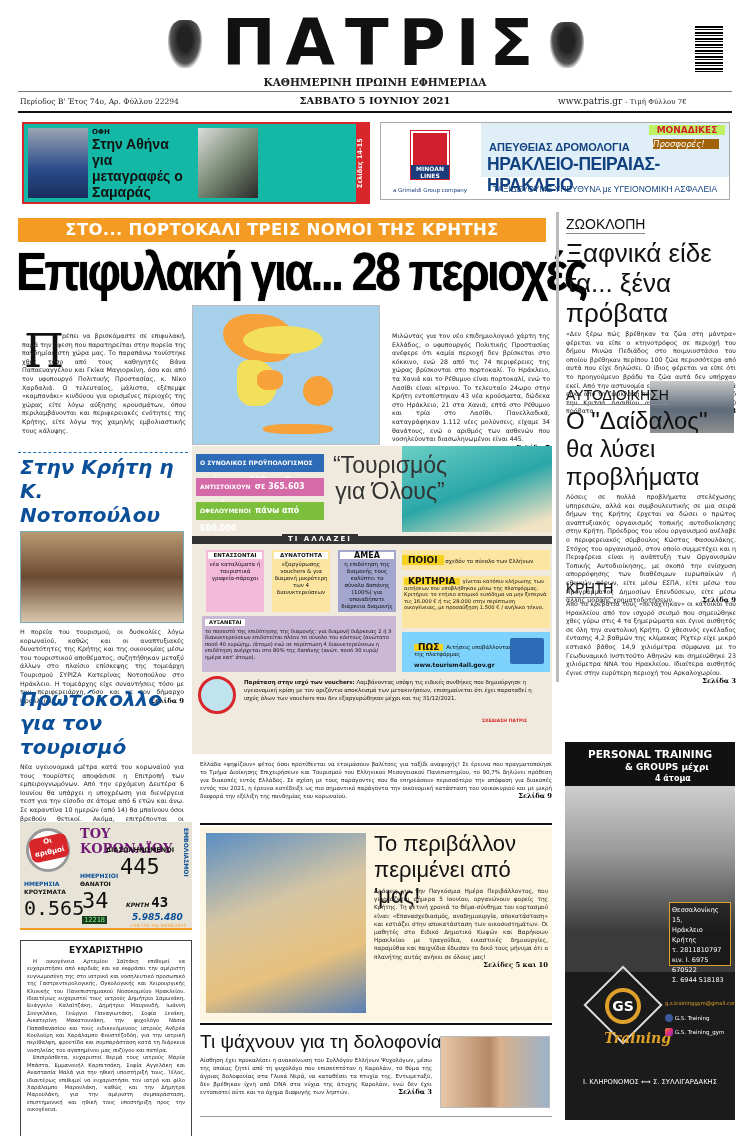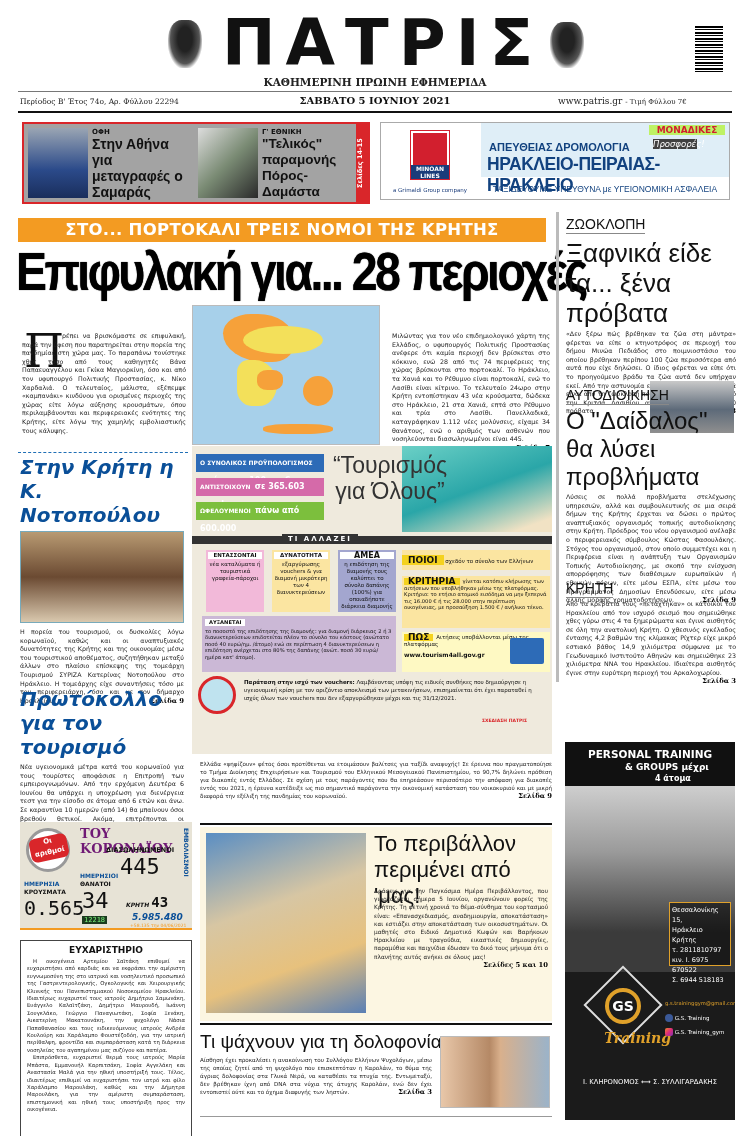--- a/index.html
+++ b/index.html
@@ -24,43 +24,39 @@
   <div class="abs" style="left:18px;top:91px;width:714px;height:1px;background:#777"></div>
   <div class="abs" style="left:20px;top:97px;font-family:'DejaVu Serif',serif;font-size:7.5px;color:#222">Περίοδος Β' Έτος 74ο, Αρ. Φύλλου 22294</div>
   <div class="abs" style="left:260px;top:95px;width:230px;text-align:center;font-family:'DejaVu Serif',serif;font-weight:bold;font-size:10px">ΣΑΒΒΑΤΟ 5 ΙΟΥΝΙΟΥ 2021</div>
   <div class="abs" style="left:558px;top:96px;font-family:'DejaVu Serif',serif;font-size:9px;color:#222">
     <span>www.patris.gr</span>
     <span style="font-size:7px">- Τιμή Φύλλου 7€</span>
   </div>
   <div class="abs" style="left:18px;top:111px;width:714px;height:2px;background:#111"></div>
 </header>
 
-<section class="abs" style="left:22px;top:122px;width:348px;height:82px;border:2px solid #d9262a;background:#a3a3a3">
+<section class="abs" style="left:22px;top:122px;width:348px;height:82px;border:2px solid #d9262a;background:#14b8a6">
   <div class="abs photo" style="left:4px;top:4px;width:60px;height:70px;background:linear-gradient(180deg,#9aa5b3,#2b4a8a 60%,#1a2e5c)"></div>
   <div class="abs" style="left:68px;top:4px;width:100px">
     <div style="font-size:7px;font-weight:bold">ΟΦΗ</div>
     <div style="font-family:'Liberation Sans',sans-serif;font-weight:bold;font-size:14px;line-height:16px;color:#111">Στην Αθήνα για μεταγραφές ο Σαμαράς</div>
   </div>
   <div class="abs photo" style="left:174px;top:4px;width:60px;height:70px;background:linear-gradient(135deg,#ddd,#7a8b74 50%,#2a2a2a)"></div>
-  <div class="abs" style="left:238px;top:4px;width:92px">
-    <div style="font-size:7px;font-weight:bold">Γ' ΕΘΝΙΚΗ</div>
-    <div style="font-family:'Liberation Sans',sans-serif;font-weight:bold;font-size:13.5px;line-height:16px;color:#111">"Τελικός" παραμονής Πόρος-Δαμάστα</div>
-  </div>
   <div class="abs" style="right:0;top:0;width:12px;height:78px;background:#d9262a;color:#fff;font-size:6.5px;font-weight:bold;writing-mode:vertical-rl;transform:rotate(180deg);text-align:center">Σελίδες 14-15</div>
 </section>
 
 <section class="abs" style="left:380px;top:122px;width:350px;height:78px;border:1px solid #aaa;background:#fff">
   <div class="abs" style="left:0;top:0;width:98px;height:76px;background:#fff">
     <div class="abs" style="left:30px;top:8px;width:38px;height:48px;background:#d21f2e;border:2px solid #fff;outline:1px solid #d21f2e"></div>
     <div class="abs" style="left:30px;top:42px;width:38px;font-size:6px;font-weight:bold;color:#fff;text-align:center;background:#1a3c7a">MINOAN LINES</div>
     <div class="abs" style="left:2px;top:64px;width:94px;font-size:5.5px;color:#1a3c7a;text-align:center">a Grimaldi Group company</div>
   </div>
   <div class="abs" style="left:100px;top:0;width:248px;height:54px;background:#dfeef7"></div>
   <div class="abs" style="left:268px;top:2px;width:76px;background:#bef264;color:#d21f2e;font-size:9px;font-weight:bold;text-align:center">ΜΟΝΑΔΙΚΕΣ</div>
-  <div class="abs" style="left:272px;top:16px;width:44px;background:#404040;color:#fff;font-size:8.5px;font-style:italic;text-align:left">Προσφορές!</div>
+  <div class="abs" style="left:272px;top:16px;width:66px;background:#a16207;color:#fff;font-size:8.5px;font-style:italic;text-align:left">Προσφορές!</div>
   <div class="abs" style="left:108px;top:18px;font-size:11px;font-weight:bold;color:#12427f;font-family:'Liberation Sans',sans-serif">ΑΠΕΥΘΕΙΑΣ ΔΡΟΜΟΛΟΓΙΑ</div>
   <div class="abs" style="left:106px;top:31px;font-size:17.5px;font-weight:bold;color:#12427f;font-family:'Liberation Sans',sans-serif;letter-spacing:-0.5px">ΗΡΑΚΛΕΙΟ-ΠΕΙΡΑΙΑΣ-ΗΡΑΚΛΕΙΟ</div>
   <div class="abs" style="left:100px;top:56px;width:248px;height:20px;line-height:20px;text-align:center;font-size:8.5px;color:#12427f;font-family:'Liberation Sans',sans-serif">ΤΑΞΙΔΕΥΟΥΜΕ ΥΠΕΥΘΥΝΑ με ΥΓΕΙΟΝΟΜΙΚΗ ΑΣΦΑΛΕΙΑ</div>
 </section>
 
 <div class="abs" style="left:18px;top:218px;width:528px;height:24px;background:#f39b22;color:#fff;font-family:'DejaVu Sans',sans-serif;font-weight:bold;font-size:16.5px;line-height:24px;text-align:center;letter-spacing:0.3px">ΣΤΟ... ΠΟΡΤΟΚΑΛΙ ΤΡΕΙΣ ΝΟΜΟΙ ΤΗΣ ΚΡΗΤΗΣ</div>
 <div class="abs" style="left:16px;top:240px;width:534px;font-family:'Liberation Sans',sans-serif;font-weight:bold;font-size:54px;line-height:62px;letter-spacing:-3px;transform:scaleX(0.86);transform-origin:left;white-space:nowrap;color:#000;text-shadow:0 0 1px #000">Επιφυλακή για... 28 περιοχές</div>
 <div class="abs" style="left:192px;top:305px;width:188px;height:140px;background:#a7d0ea;border:1px solid #bbb;overflow:hidden">
   <div class="abs" style="left:30px;top:8px;width:70px;height:48px;background:#f6a13a;border-radius:40% 50% 30% 60%"></div>
   <div class="abs" style="left:50px;top:20px;width:80px;height:28px;background:#f3e05a;border-radius:50%"></div>
@@ -174,21 +170,21 @@
   <div class="abs" style="left:146px;top:104px;width:58px;height:62px;background:#a3a6cf;padding:2px;font-size:5.5px;line-height:7px;text-align:center">
     <div style="background:#fff;font-weight:bold;font-size:8px;margin-bottom:2px">ΑΜΕΑ</div>
     <div>η επιδότηση της διαμονής τους καλύπτει το σύνολο δαπάνης (100%) για οποιαδήποτε διάρκεια διαμονής</div>
   </div>
   <div class="abs" style="left:10px;top:170px;width:194px;height:56px;background:#cbb8d6;padding:3px;font-size:5.2px;line-height:6.6px">
     <div style="display:inline-block;background:#fff;font-weight:bold;padding:0 4px;margin-bottom:2px">ΑΥΞΑΝΕΤΑΙ</div>
     <div>το ποσοστό της επιδότησης της διαμονής: για διαμονή διάρκειας 2 ή 3 διανυκτερεύσεων επιδοτείται πλέον το σύνολο του κόστους (ανώτατο ποσό 40 ευρώ/ημ. /άτομο) ενώ σε περίπτωση 4 διανυκτερεύσεων η επιδότηση ανέρχεται στο 80% της δαπάνης (ανώτ. ποσό 30 ευρώ/ημέρα κατ' άτομο).</div>
   </div>
   <div class="abs" style="left:210px;top:104px;width:148px;height:20px;background:#fbe5a1;font-size:5.5px;line-height:20px"><span style="background:#f4d21f;font-weight:bold;font-size:9px;padding:0 6px">ΠΟΙΟΙ</span> <span>σχεδόν το σύνολο των Ελλήνων πολιτών</span></div>
   <div class="abs" style="left:210px;top:130px;width:148px;height:52px;background:#fbe5a1;font-size:5.2px;line-height:6.6px;padding:2px"><span style="background:#f4d21f;font-weight:bold;font-size:9px;padding:0 4px;float:left;margin-right:3px">ΚΡΙΤΗΡΙΑ</span><span>γίνεται κατόπιν κλήρωσης των αιτήσεων που υποβλήθηκαν μέσω της πλατφόρμας. Κριτήριο: το ετήσιο ατομικό εισόδημα να μην ξεπερνά τις 16.000 € ή τις 28.000 στην περίπτωση οικογένειας, με προσαύξηση 1.500 € / ανήλικο τέκνο.</span></div>
-  <div class="abs" style="left:210px;top:186px;width:148px;height:40px;background:#fef9c3;font-size:5.5px;line-height:7px;padding:2px">
+  <div class="abs" style="left:210px;top:186px;width:148px;height:40px;background:#7dd3fc;font-size:5.5px;line-height:7px;padding:12px">
     <span style="background:#f4d21f;font-weight:bold;font-size:9px;padding:0 4px;float:left;margin-right:3px">ΠΩΣ</span>
     <span>Αιτήσεις υποβάλλονται μέσω της πλατφόρμας</span>
     <div style="font-weight:bold;font-size:6px;margin-top:3px">www.tourism4all.gov.gr</div>
     <div class="abs" style="right:6px;top:6px;width:34px;height:26px;background:#2d6bb7;border-radius:2px"></div>
   </div>
   <div class="abs" style="left:52px;top:232px;width:304px;font-size:5.5px;line-height:8px"><span style="font-weight:bold">Παράταση στην ισχύ των vouchers:</span> <span>Λαμβάνοντας υπόψη τις ειδικές συνθήκες που δημιούργησε η υγειονομική κρίση με τον οριζόντιο αποκλεισμό των μετακινήσεων, επισημαίνεται ότι έχει παραταθεί η ισχύς όλων των vouchers που δεν εξαργυρώθηκαν μέχρι και τις 31/12/2021.</span></div>
   <div class="abs" style="left:6px;top:230px;width:38px;height:38px;border:3px solid #d9262a;border-radius:50%;background:#bfe3ef"></div>
   <div class="abs" style="left:290px;top:272px;font-size:4.5px;color:#d9262a;font-weight:bold">ΣΧΕΔΙΑΣΗ ΠΑΤΡΙΣ</div>
 </section>
 

